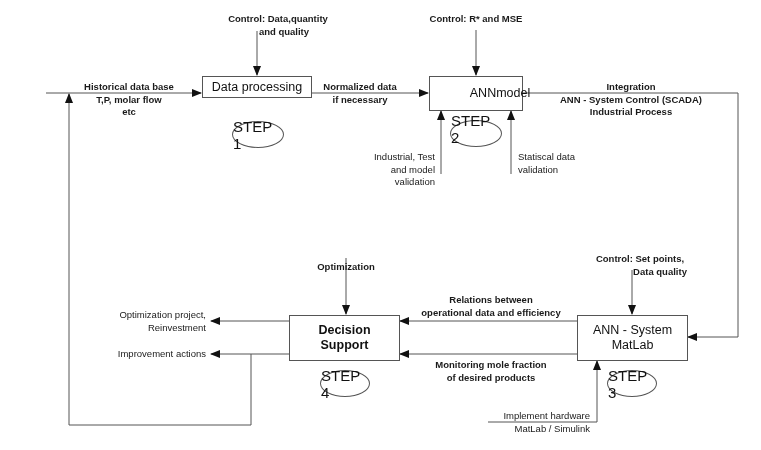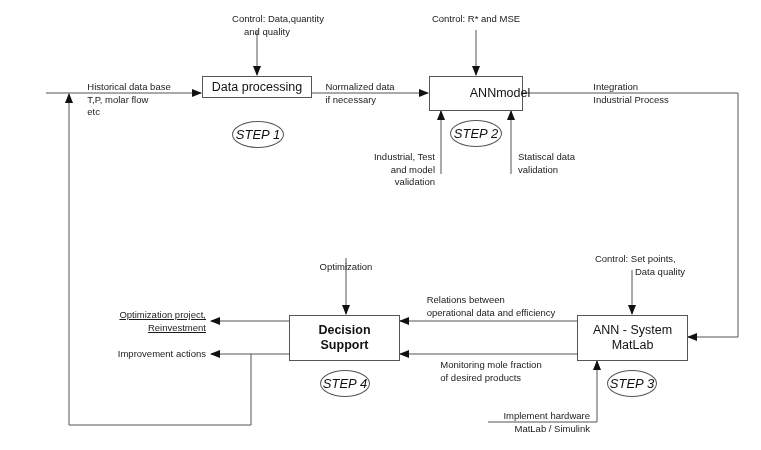--- a/index.html
+++ b/index.html
@@ -1,27 +1,27 @@
 <!DOCTYPE html>
 <html><head>
 <meta charset="utf-8">
 <style>
   html, body { margin: 0; padding: 0; background: #ffffff; }
   body { width: 761px; height: 450px; position: relative; overflow: hidden;
          font-family: "Liberation Sans", sans-serif; color: #111; }
   svg#diagram { position: absolute; left: 0; top: 0; }
   .lbl { position: absolute; font-size: 9.5px; line-height: 12.5px; white-space: nowrap; color: #1a1a1a; }
-  .c { transform: translateX(-50%); }
+  .c { text-align: center; transform: translateX(-50%); font-weight: bold; }
   .r { text-align: right; transform: translateX(-100%); }
   .l { text-align: left; }
   .box { position: absolute; border: 1px solid #555; background: #fff; box-sizing: border-box;
          display: flex; align-items: center; justify-content: center; text-align: center;
          font-size: 12.5px; line-height: 15px; color: #111; }
   .step { position: absolute; border: 1px solid #555; border-radius: 50%; box-sizing: border-box;
-          display: flex; align-items: center; justify-content: center; font-size: 13px; color: #111; background: #fff; font-style: italic; }
+          display: flex; align-items: center; justify-content: center; font-size: 15px; color: #111; background: #fff; }
 </style>
 </head>
 <body>
 
 <svg id="diagram" width="761" height="450">
   <defs>
     <marker id="ah" markerWidth="10" markerHeight="8" refX="9" refY="4" orient="auto" markerUnits="userSpaceOnUse">
       <path d="M0,0 L10,4 L0,8 Z" fill="#111"></path>
     </marker>
   </defs>
@@ -70,21 +70,21 @@
   <span>MatLab</span>
 </div>
 <div class="box" style="left:289px;top:315px;width:111px;height:46px;flex-direction:column;font-weight:bold;">
   <span>Decision</span>
   <span>Support</span>
 </div>
 
 <div class="step" style="left:232px;top:121px;width:52px;height:27px;">
   <span>STEP 1</span>
 </div>
-<div class="step" style="left:450px;top:120px;width:52px;height:27px;">
+<div class="step" style="left:450px;top:120px;width:52px;height:27px;align-items:flex-end;">
   <span>STEP 2</span>
 </div>
 <div class="step" style="left:607px;top:370px;width:50px;height:27px;">
   <span>STEP 3</span>
 </div>
 <div class="step" style="left:320px;top:370px;width:50px;height:27px;">
   <span>STEP 4</span>
 </div>
 
 <div class="lbl c" style="left:129px;top:81px;">
@@ -102,20 +102,21 @@
   <div>Normalized data</div>
   <div>if necessary</div>
 </div>
 
 <div class="lbl c" style="left:476px;top:13px;">
   <div>Control: R* and MSE</div>
 </div>
 
 <div class="lbl c" style="left:631px;top:81px;">
   <div>Integration</div>
+  <div>ANN - System Control (SCADA)</div>
   <div>Industrial Process</div>
 </div>
 
 <div class="lbl r" style="left:435px;top:151px;">
   <div>Industrial, Test</div>
   <div>and model</div>
   <div>validation</div>
 </div>
 
 <div class="lbl l" style="left:518px;top:151px;">
@@ -135,21 +136,21 @@
 <div class="lbl c" style="left:491px;top:294px;">
   <div>Relations between</div>
   <div>operational data and efficiency</div>
 </div>
 
 <div class="lbl c" style="left:491px;top:359px;">
   <div>Monitoring mole fraction</div>
   <div>of desired products</div>
 </div>
 
-<div class="lbl r" style="left:206px;top:309px;text-decoration:underline;">
+<div class="lbl r" style="left:206px;top:309px;">
   <div>Optimization project,</div>
   <div>Reinvestment</div>
 </div>
 
 <div class="lbl r" style="left:206px;top:348px;">
   <div>Improvement actions</div>
 </div>
 
 <div class="lbl r" style="left:590px;top:410px;">
   <div>Implement hardware</div>

